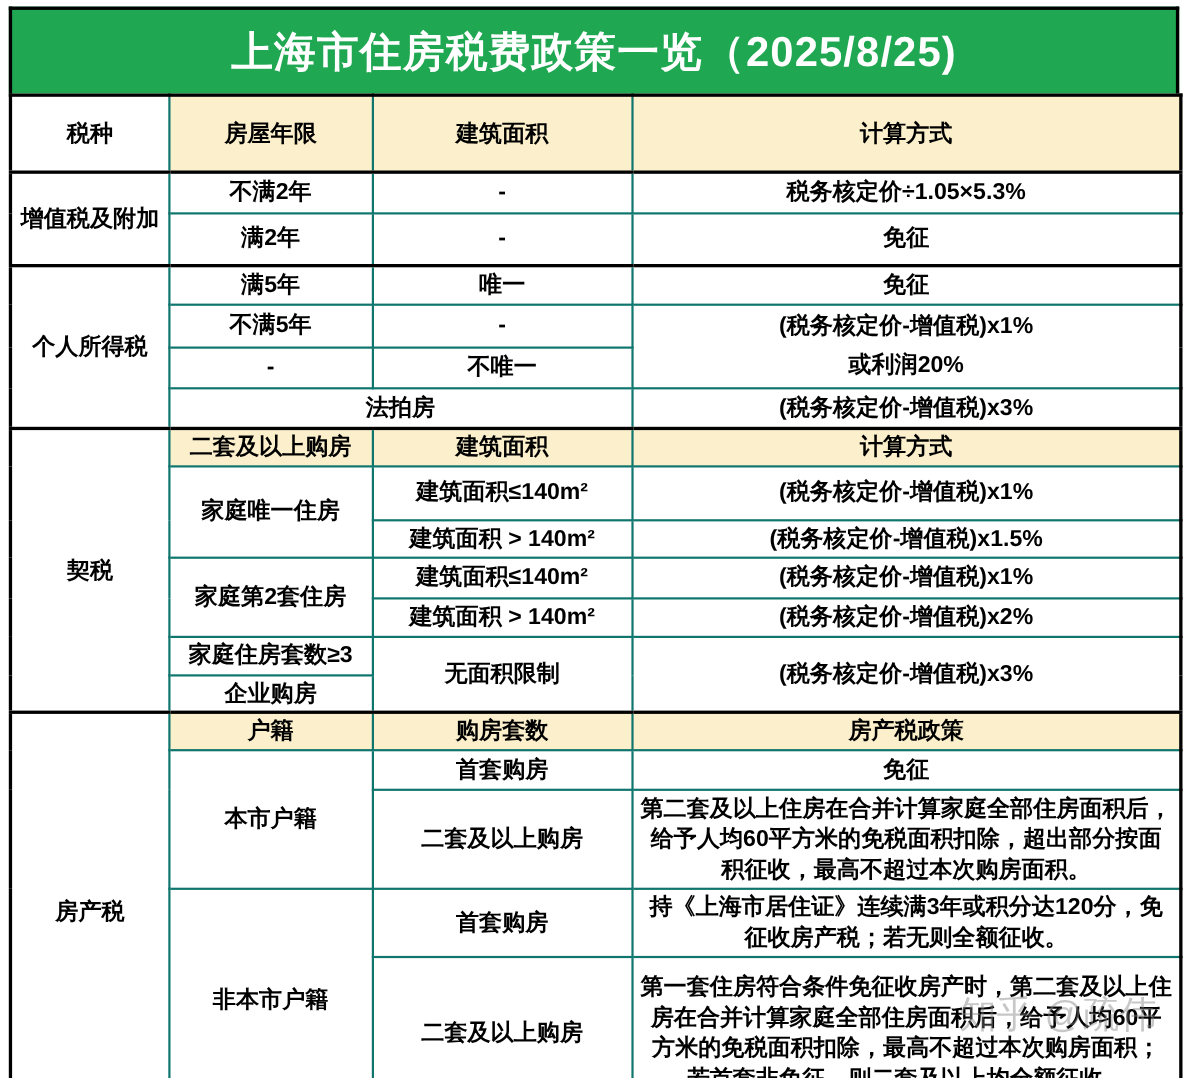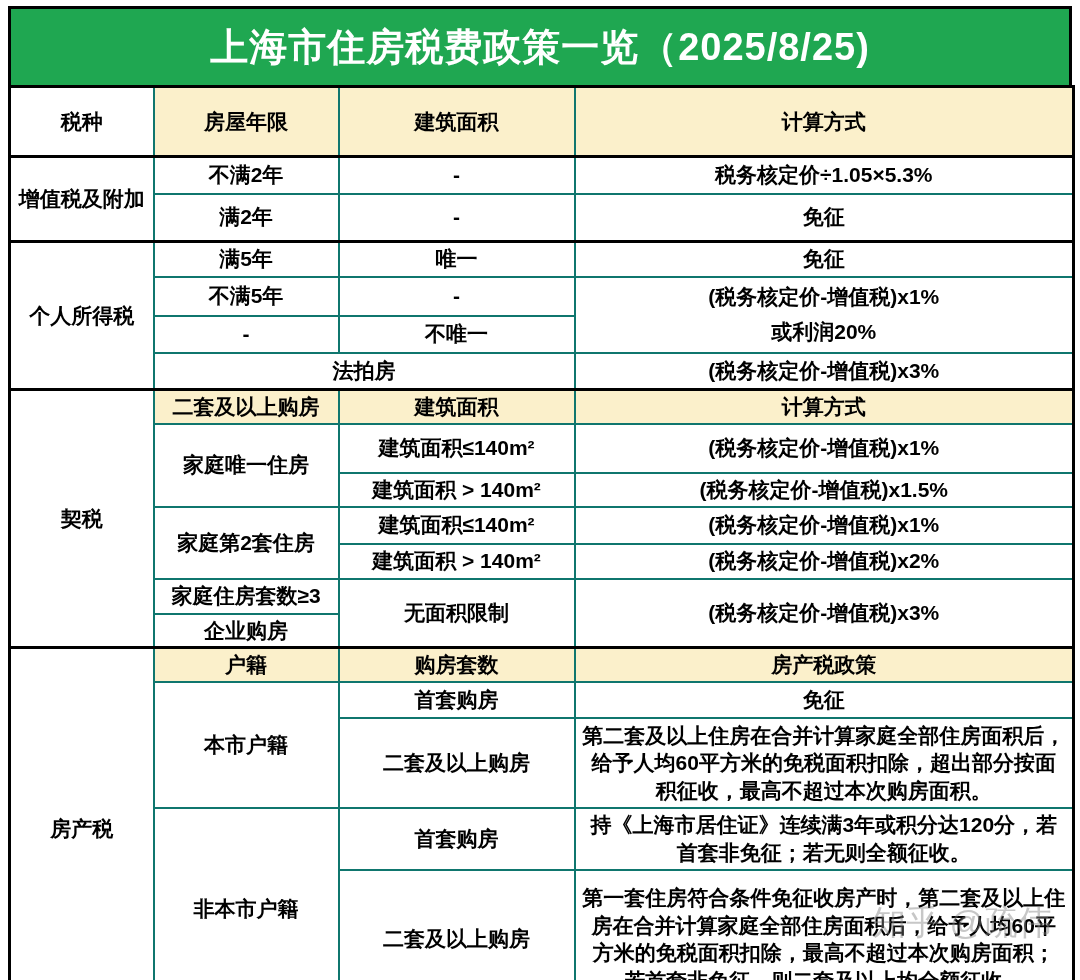--- a/index.html
+++ b/index.html
@@ -135,21 +135,21 @@
       <td>首套购房</td>
       <td>免征</td>
     </tr>
     <tr style="height:90px">
       <td>二套及以上购房</td>
       <td class="longtext">第二套及以上住房在合并计算家庭全部住房面积后，给予人均60平方米的免税面积扣除，超出部分按面积征收，最高不超过本次购房面积。</td>
     </tr>
     <tr style="height:60px">
       <td rowspan="2">非本市户籍</td>
       <td>首套购房</td>
-      <td class="longtext">持《上海市居住证》连续满3年或积分达120分，若首套非免征；若无则全额征收。</td>
+      <td class="longtext">持《上海市居住证》连续满3年或积分达120分，免征收房产税；若无则全额征收。</td>
     </tr>
     <tr style="height:140px">
       <td>二套及以上购房</td>
       <td class="longtext left">
         <div><span class="red">第一套住房符合条件免征收房产时，</span><span>第二套及以上住房在合并计算家庭全部住房面积后，给予人均</span><span class="red">60平方米</span><span>的免税面积扣除，最高不超过本次购房面积；</span></div>
         <div>若首套非免征，则二套及以上均全额征收。</div>
       </td>
     </tr>
   </tbody>
     </table>

